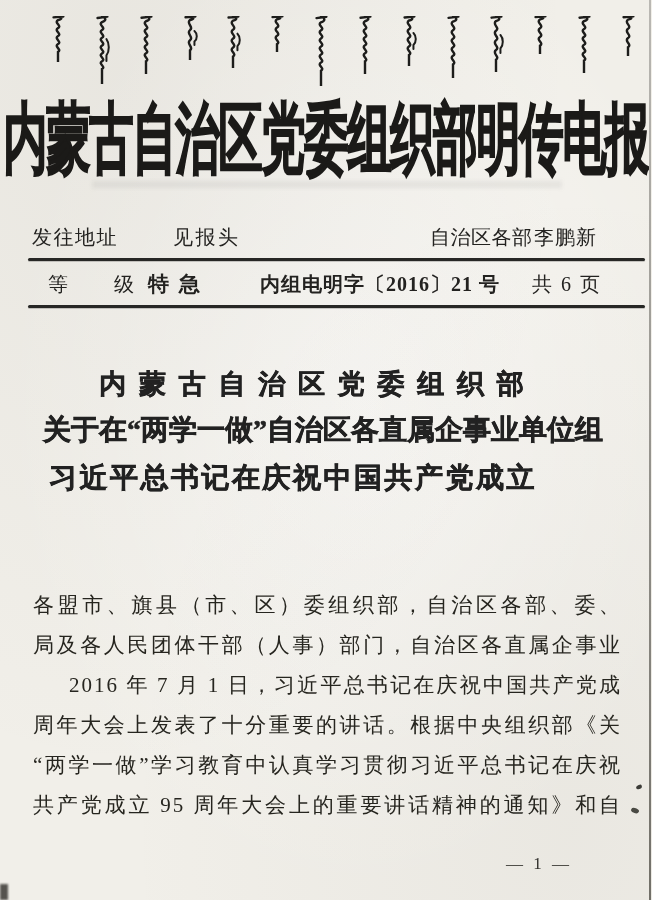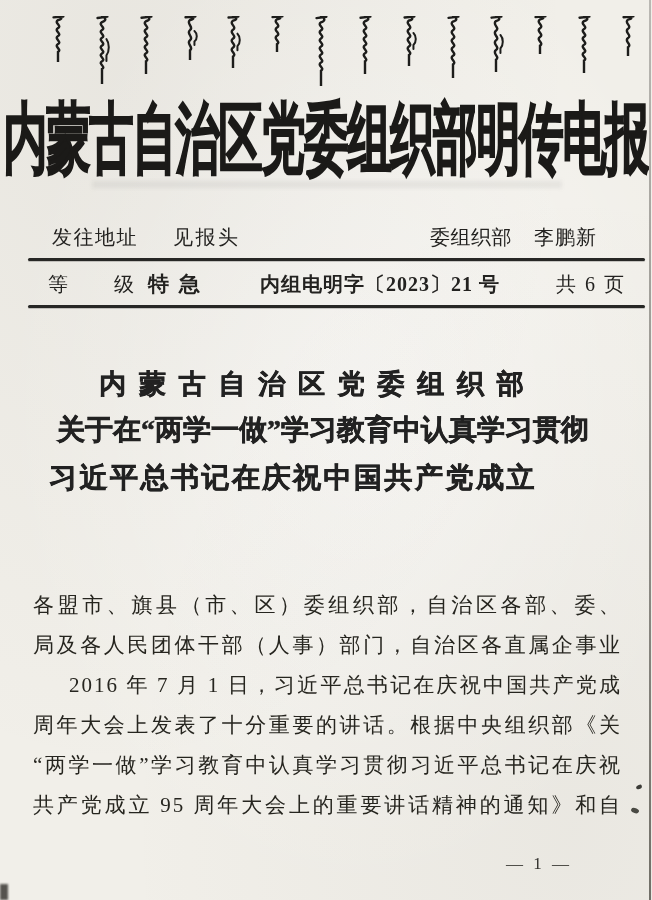--- a/index.html
+++ b/index.html
@@ -24,32 +24,32 @@
   
   .masthead{
     position:absolute;top:88px;left:0;width:652px;margin:0;
     text-align:center;font-size:44px;font-weight:bold;letter-spacing:-1px;white-space:nowrap;
     transform:scale(1,1.75);transform-origin:50% 0;
     -webkit-text-stroke:1.1px #1b1a18;color:#1b1a18;
   }
   .ghost{position:absolute;top:181px;left:92px;width:470px;height:7px;background:rgba(110,110,108,0.10);filter:blur(2px);}
   
   .m{position:absolute;font-size:20px;white-space:nowrap;}
-  .l1{top:224px;left:52px;letter-spacing:1.5px;text-align:center;}
+  .l1{top:224px;left:32px;letter-spacing:1.5px;text-align:center;}
   .v1{top:224px;left:173px;letter-spacing:2.5px;}
   .l2{top:224px;left:430px;letter-spacing:0.5px;}
   .v2{top:224px;left:534px;letter-spacing:1px;text-align:center;}
   .rule{position:absolute;left:28px;width:617px;height:3px;background:var(--rule);border-radius:2px;box-shadow:0 1px 0 rgba(40,40,40,.22);}
   .r1{top:258px;}
   .r2{top:305px;}
   .g1{top:271px;left:48px;}
   .g2{top:271px;left:114px;}
   .pr{top:270px;left:148px;font-size:21px;font-weight:bold;letter-spacing:10px;font-family:Liberation Sans, sans-serif;}
   .dn{top:271px;left:260px;font-weight:600;letter-spacing:1px;}
-  .pg{top:271px;left:556px;letter-spacing:2px;}
+  .pg{top:271px;left:532px;letter-spacing:2px;}
   
   .title{position:absolute;inset:0;pointer-events:none;padding-left:36px;}
   .t{position:absolute;left:13px;width:600px;text-align:center;font-weight:bold;white-space:nowrap;-webkit-text-stroke:0.5px #222;color:#222;}
   .t0{top:366px;font-size:27px;letter-spacing:3px;}
   .t1{top:411px;font-size:28px;letter-spacing:0;margin-left:10px;}
   .t2{top:459px;font-size:28px;letter-spacing:2.5px;margin-left:-20px;}
   .t3{top:502px;font-size:28px;letter-spacing:1px;margin-left:-12px;}
   
   .bodytext{position:absolute;top:585px;left:33px;width:589px;font-size:21px;line-height:40px;color:#26251f;}
   .bl{height:40px;letter-spacing:2px;overflow:hidden;}
@@ -118,34 +118,34 @@
       </svg>
     </div>
 
   <h1 class="masthead">内蒙古自治区党委组织部明传电报</h1>
 
   <div class="ghost"></div>
 
   <div>
     <span class="m l1">发往地址</span>
     <span class="m v1">见报头</span>
-    <span class="m l2">委组织部</span>
+    <span class="m l2">自治区各部</span>
     <span class="m v2">李鹏新</span>
     <div class="rule r1"></div>
     <span class="m g1">等</span>
     <span class="m g2">级</span>
     <span class="m pr">特急</span>
-    <span class="m dn">内组电明字〔2023〕21 号</span>
+    <span class="m dn">内组电明字〔2016〕21 号</span>
     <span class="m pg">共 6 页</span>
     <div class="rule r2"></div>
   </div>
 
   <div class="title">
     <div class="t t0">内 蒙 古 自 治 区 党 委 组 织 部</div>
-    <div class="t t1">关于在“两学一做”学习教育中认真学习贯彻</div>
+    <div class="t t1">关于在“两学一做”自治区各直属企事业单位组</div>
     <div class="t t2">习近平总书记在庆祝中国共产党成立</div>
   </div>
 
   <div class="bodytext">
     <div class="bl j">各盟市、旗县（市、区）委组织部，自治区各部、委、办、厅、</div>
     <div class="bl j">局及各人民团体干部（人事）部门，自治区各直属企事业单位组</div>
     <div class="bl j ind">2016 年 7 月 1 日，习近平总书记在庆祝中国共产党成立 95</div>
     <div class="bl j">周年大会上发表了十分重要的讲话。根据中央组织部《关于在</div>
     <div class="bl j">“两学一做”学习教育中认真学习贯彻习近平总书记在庆祝中国</div>
     <div class="bl j">共产党成立 95 周年大会上的重要讲话精神的通知》和自治区党</div>

